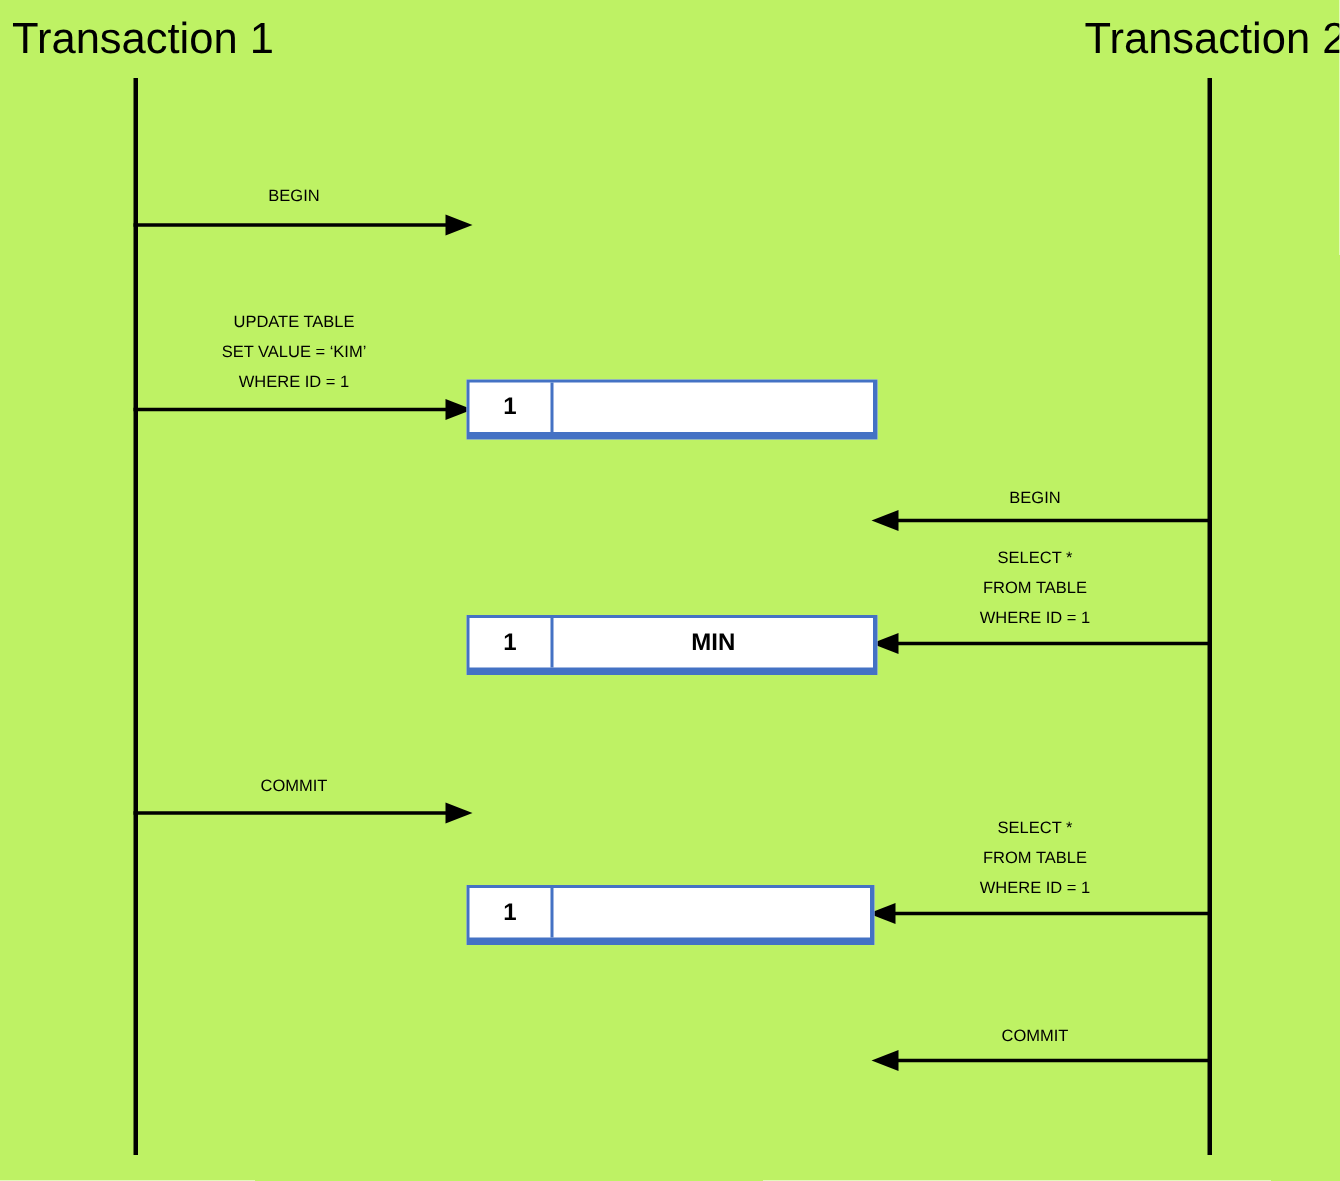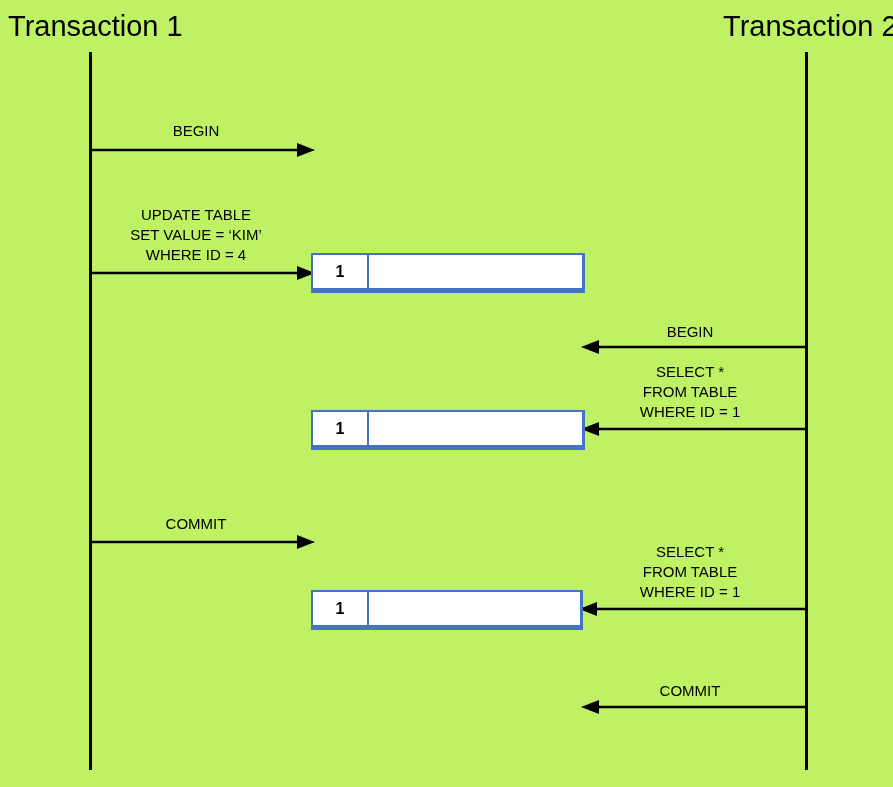--- a/index.html
+++ b/index.html
@@ -40,21 +40,21 @@
     height: 18px;
   }
   .msg svg {
     display: block;
     overflow: visible;
   }
 
   
   .msg-label {
     position: absolute;
-    font-size: 15px;
+    font-size: 11px;
     color: #000000;
     text-align: center;
     line-height: 20px;
     white-space: pre-line;
     transform: translateX(-50%);
   }
 
   
   .row-box {
     position: absolute;
@@ -104,21 +104,21 @@
   <div class="msg-label" style="left:196px; top:121px;">BEGIN</div>
 
   <div class="msg" style="left:89px; top:264px; width:226px;">
     <svg width="226" height="18" viewBox="0 0 226 18">
       <line x1="0" y1="9" x2="212" y2="9" stroke="#000000" stroke-width="2.4"></line>
       <polygon points="226,9 208,2 208,16" fill="#000000"></polygon>
     </svg>
   </div>
   <div class="msg-label" style="left:196px; top:205px;">UPDATE TABLE
 SET VALUE = ‘KIM’
-WHERE ID = 4</div>
+WHERE ID = 1</div>
 
   <div class="row-box" style="left:311px; top:253px; width:274px; height:40px;">
     <div class="row-cell row-cell-id">1</div>
   </div>
 
   <div class="msg" style="left:581px; top:338px; width:226px;">
     <svg width="226" height="18" viewBox="0 0 226 18">
       <line x1="226" y1="9" x2="14" y2="9" stroke="#000000" stroke-width="2.4"></line>
       <polygon points="0,9 18,2 18,16" fill="#000000"></polygon>
     </svg>
@@ -130,20 +130,21 @@
       <line x1="226" y1="9" x2="14" y2="9" stroke="#000000" stroke-width="2.4"></line>
       <polygon points="0,9 18,2 18,16" fill="#000000"></polygon>
     </svg>
   </div>
   <div class="msg-label" style="left:690px; top:362px;">SELECT *
 FROM TABLE
 WHERE ID = 1</div>
 
   <div class="row-box" style="left:311px; top:410px; width:274px; height:40px;">
     <div class="row-cell row-cell-id">1</div>
+    <div class="row-cell row-cell-value">MIN</div>
   </div>
 
   <div class="msg" style="left:89px; top:533px; width:226px;">
     <svg width="226" height="18" viewBox="0 0 226 18">
       <line x1="0" y1="9" x2="212" y2="9" stroke="#000000" stroke-width="2.4"></line>
       <polygon points="226,9 208,2 208,16" fill="#000000"></polygon>
     </svg>
   </div>
   <div class="msg-label" style="left:196px; top:514px;">COMMIT</div>
 

